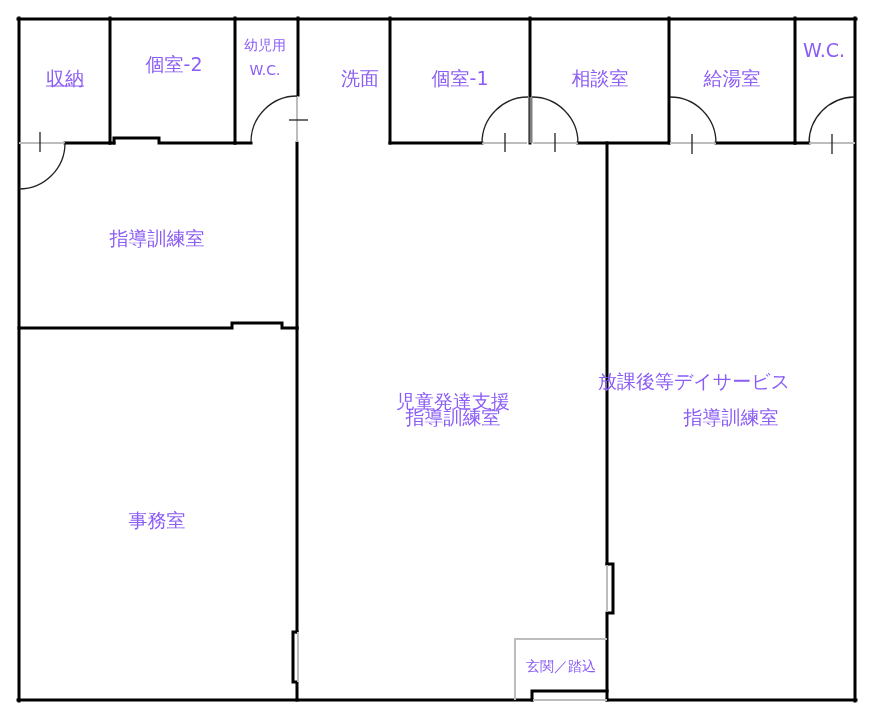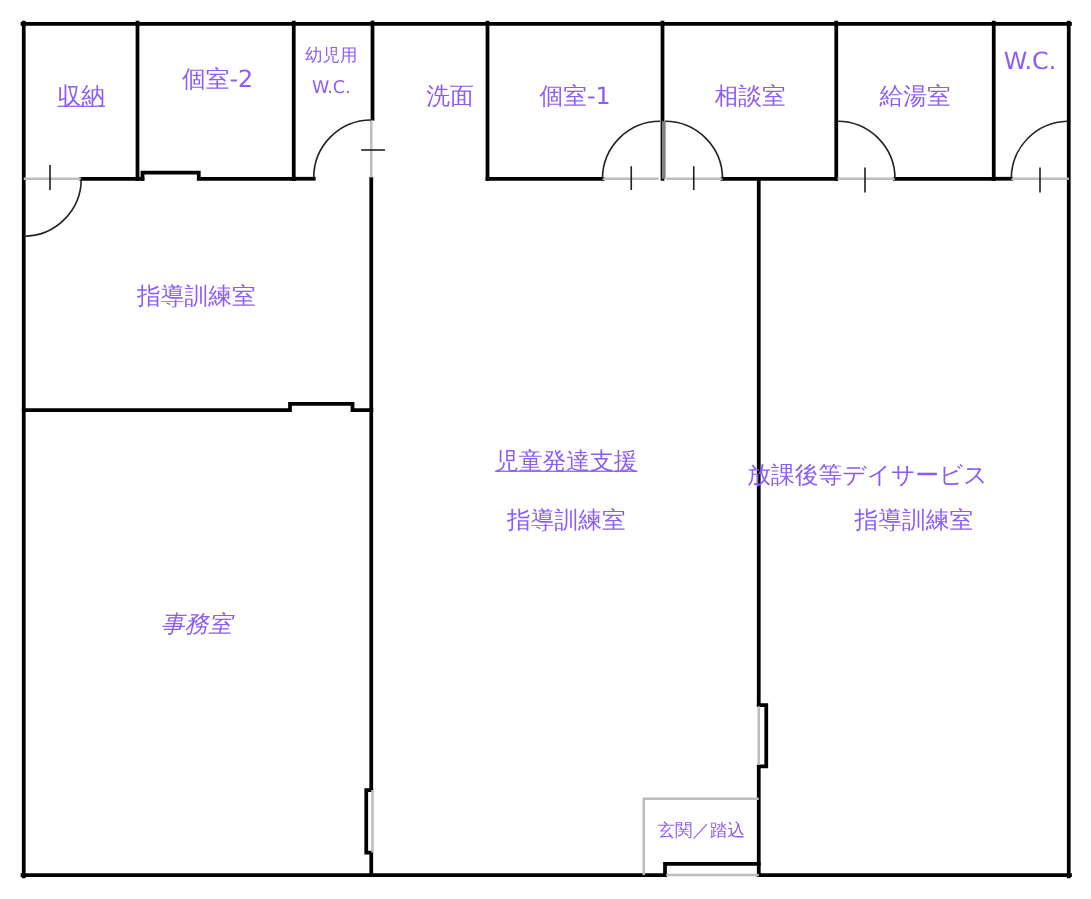--- a/index.html
+++ b/index.html
@@ -85,18 +85,18 @@
 <div class="label lg" style="left:65px; top:78px;text-decoration:underline;">収納</div>
 <div class="label lg" style="left:174px; top:64px;">個室-2</div>
 <div class="label sm" style="left:265px; top:45px;">幼児用</div>
 <div class="label sm" style="left:265px; top:70px;">W.C.</div>
 <div class="label lg" style="left:360px; top:78px;">洗面</div>
 <div class="label lg" style="left:460px; top:78px;">個室-1</div>
 <div class="label lg" style="left:600px; top:78px;">相談室</div>
 <div class="label lg" style="left:732px; top:78px;">給湯室</div>
 <div class="label lg" style="left:824px; top:50px;">W.C.</div>
 <div class="label lg" style="left:157px; top:238px;">指導訓練室</div>
-<div class="label lg" style="left:157px; top:500px;font-style:italic;">事務室</div>
-<div class="label lg" style="left:453px; top:370px;text-decoration:underline;">児童発達支援</div>
+<div class="label lg" style="left:157px; top:520px;">事務室</div>
+<div class="label lg" style="left:453px; top:401px;">児童発達支援</div>
 <div class="label lg" style="left:453px; top:417px;">指導訓練室</div>
 <div class="label lg" style="left:694px; top:381px;">放課後等デイサービス</div>
 <div class="label lg" style="left:731px; top:417px;">指導訓練室</div>
-<div class="label xs" style="left:561px; top:666px;font-family:Liberation Mono, monospace;">玄関／踏込</div>
+<div class="label xs" style="left:561px; top:666px;">玄関／踏込</div>
 
 </body></html>

